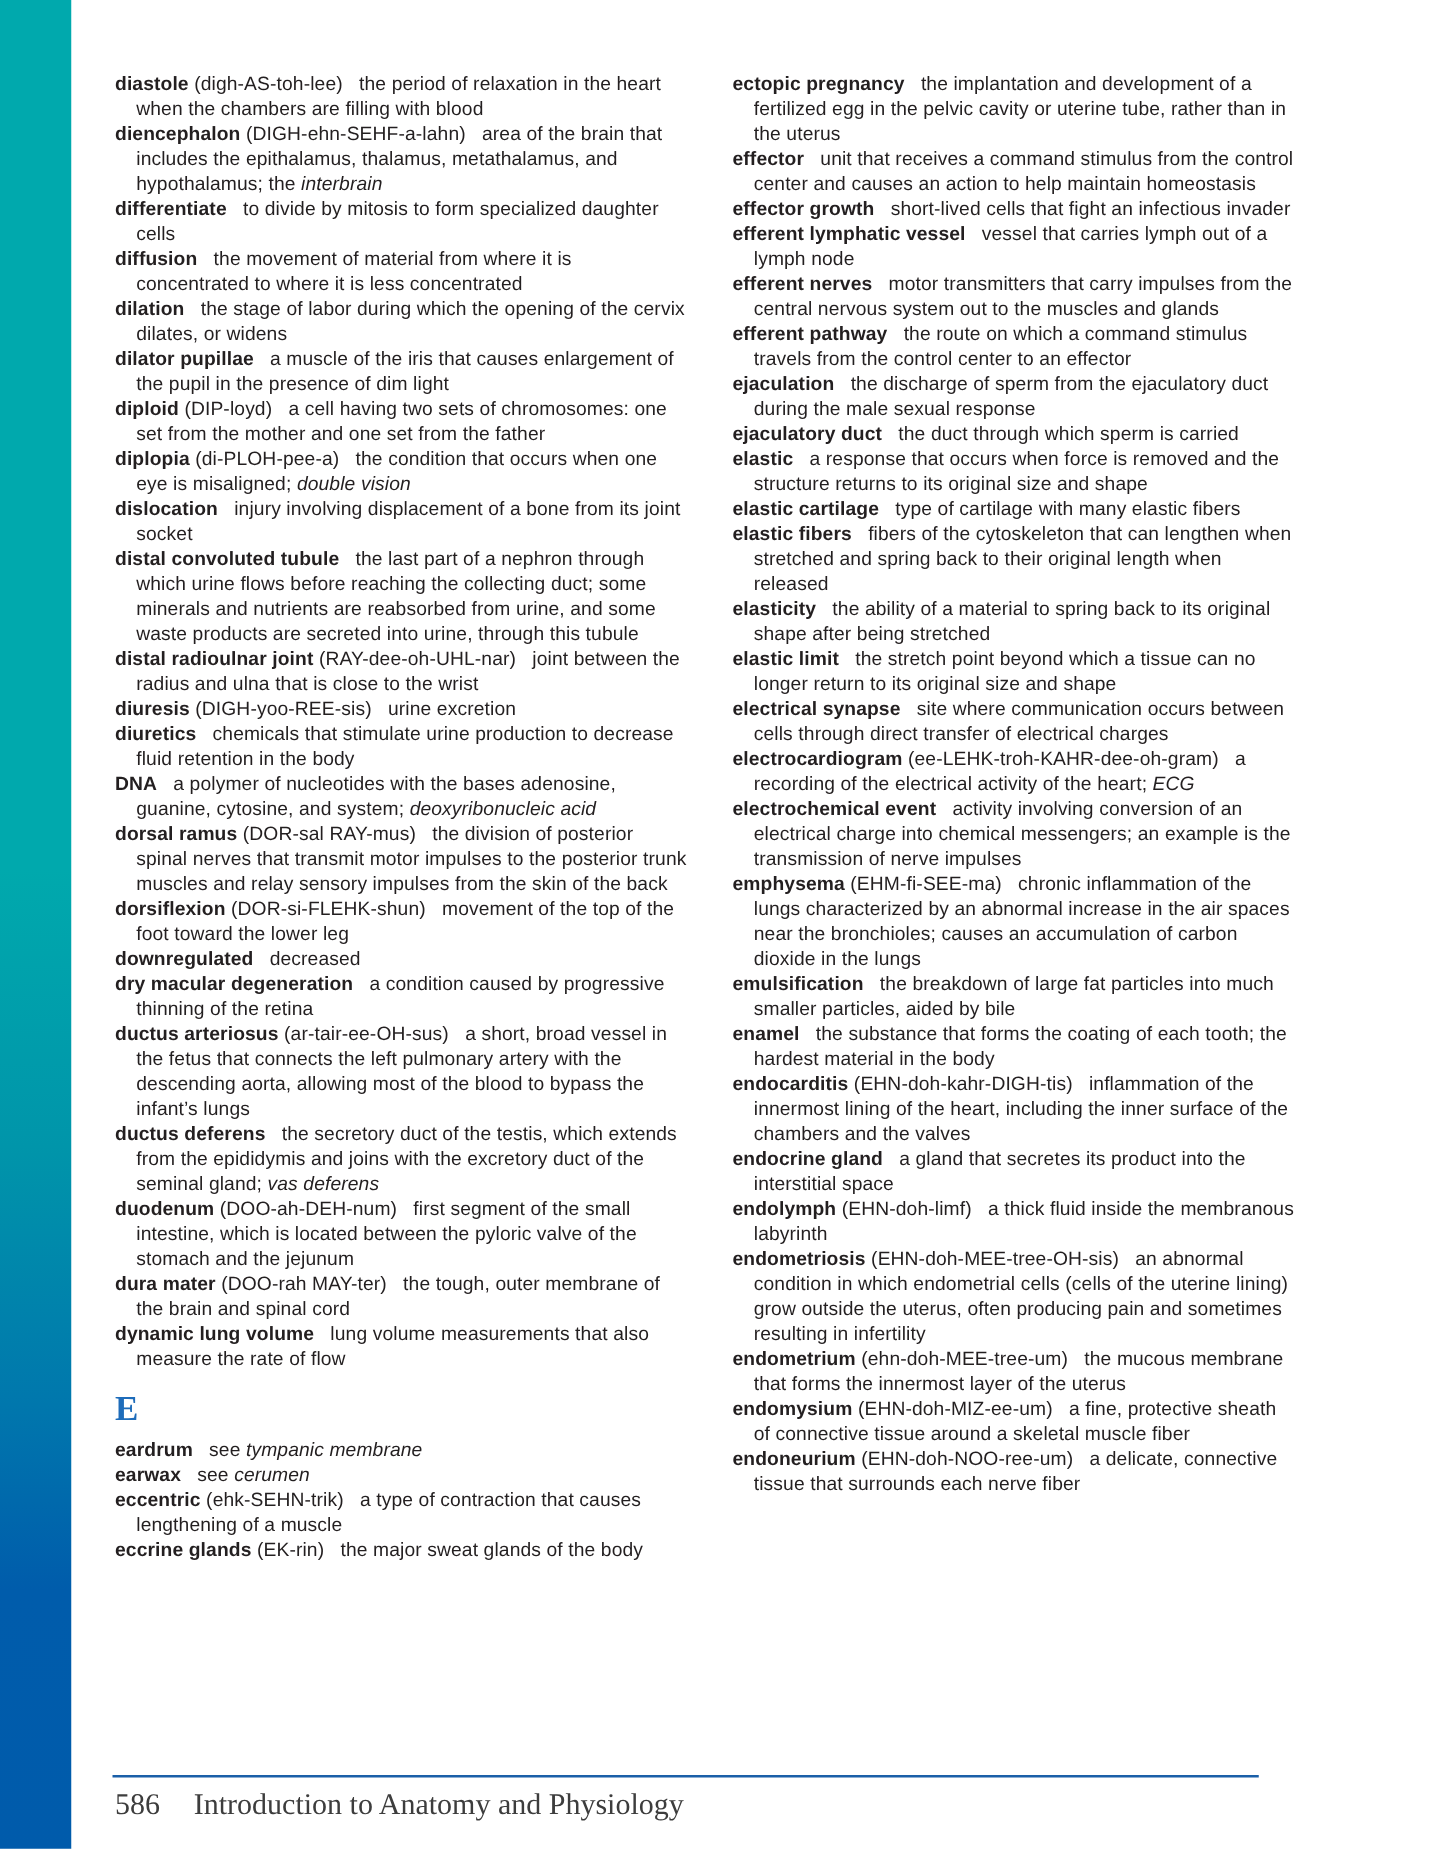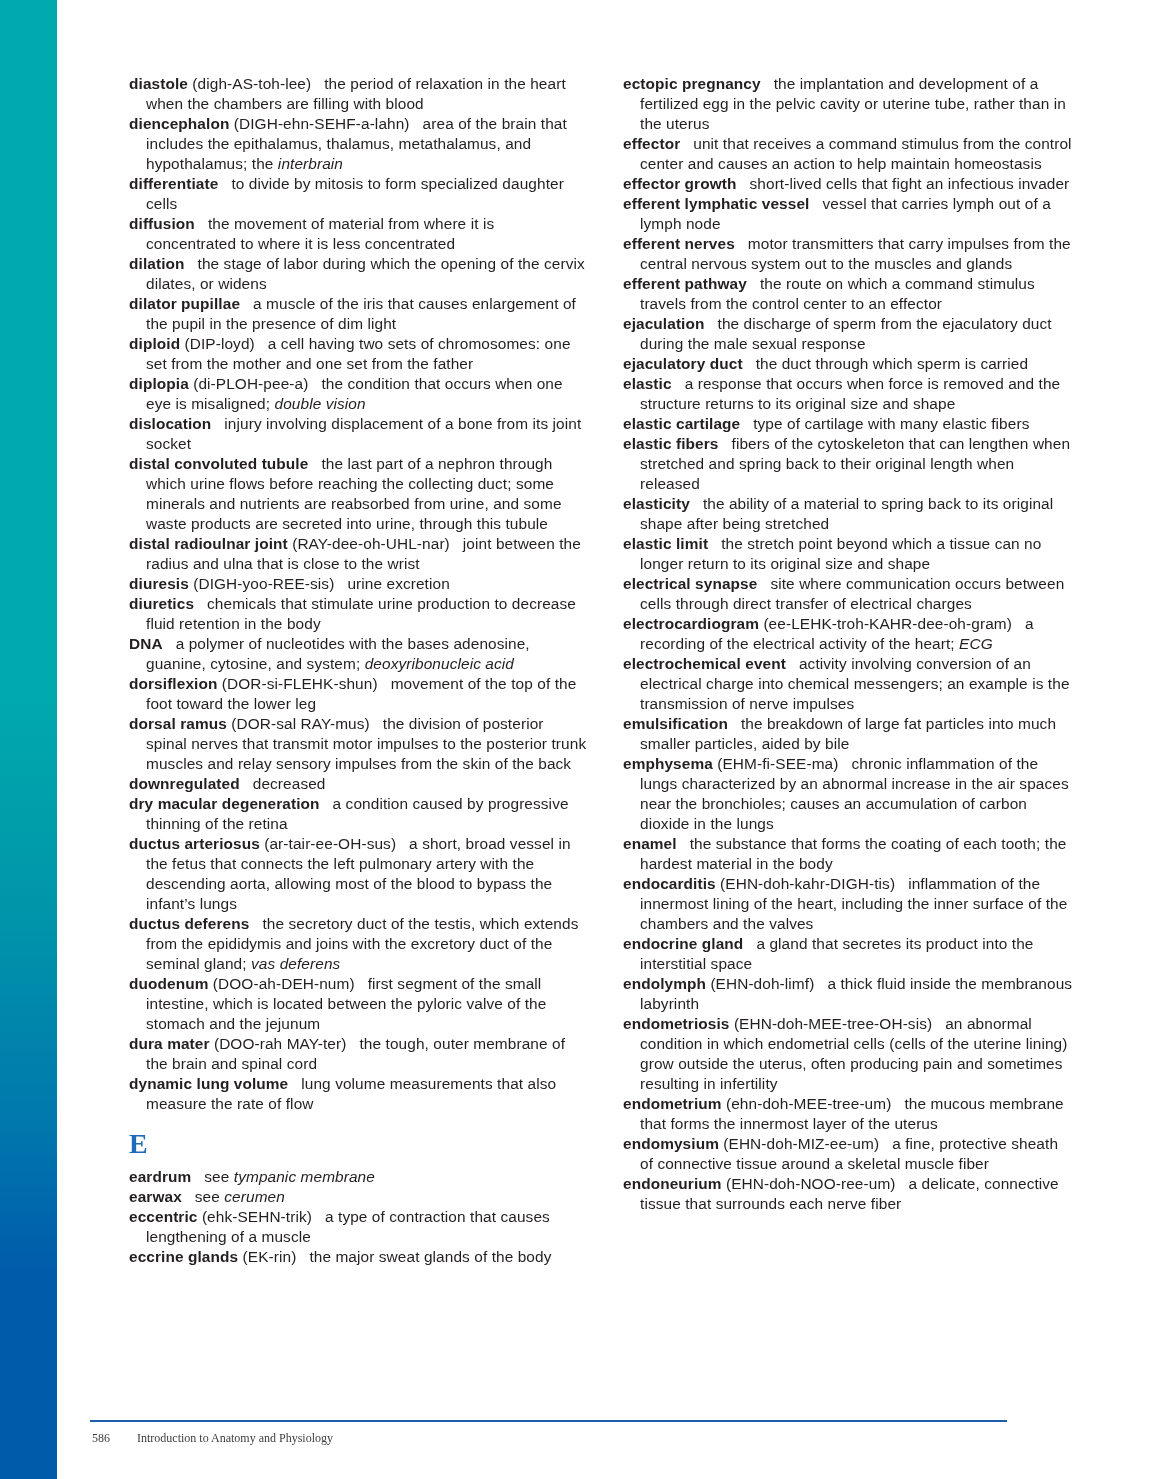--- a/index.html
+++ b/index.html
@@ -6,41 +6,40 @@
   body{
     width:1156px;height:1479px;position:relative;background:#ffffff;
     font-family:"Liberation Sans", sans-serif;color:#231f20;overflow:hidden;
   }
   .accent-bar{
     position:absolute;left:0;top:0;width:57px;height:1479px;
     background:linear-gradient(to bottom,
       #00a9ad 0%, #00a9ad 47%, #0095aa 62%, #0077ad 76%, #005cab 86%, #005bab 100%);
   }
   .col{
-    position:absolute;top:74px;font-size:15.4px;line-height:20px;
+    position:absolute;top:58px;font-size:15.4px;line-height:20px;
     letter-spacing:0.1px;
-    margin-left:37px;
   }
   .col-left{left:92px;width:458px;}
   .col-right{left:586px;width:452px;}
   .entry{padding-left:17px;text-indent:-17px;}
   .term{font-weight:bold;}
   .gap{display:inline-block;width:13px;}
   .it{font-style:italic;}
   .e-heading{
     font-family:"Liberation Serif", serif;font-weight:bold;color:#1e6cba;
     font-size:28px;line-height:30px;margin:15px 0 8px 0;
     padding-left:0;text-indent:0;
   }
   .footer-rule{
     position:absolute;left:90px;top:1420px;width:917px;height:2px;background:#1a5fa8;
   }
   .page-footer{
     position:absolute;left:92px;top:1431px;
-    font-family:"Liberation Serif", serif;font-size:12px;color:#3d3d3d;
+    font-family:"Liberation Serif", serif;font-size:24px;color:#3d3d3d;
   }
   .page-footer .book-title{margin-left:27px;}
 </style>
 </head>
 <body>
 
 <div class="accent-bar"></div>
 
 <div class="col col-left">
   <div>
@@ -51,22 +50,22 @@
       <div class="entry"><span class="term">dilation</span><span class="gap"></span><span><span>the stage of labor during which the opening of the cervix dilates, or widens</span></span></div>
       <div class="entry"><span class="term">dilator pupillae</span><span class="gap"></span><span><span>a muscle of the iris that causes enlargement of the pupil in the presence of dim light</span></span></div>
       <div class="entry"><span class="term">diploid</span><span> (DIP-loyd)</span><span class="gap"></span><span><span>a cell having two sets of chromosomes: one set from the mother and one set from the father</span></span></div>
       <div class="entry"><span class="term">diplopia</span><span> (di-PLOH-pee-a)</span><span class="gap"></span><span><span>the condition that occurs when one eye is misaligned; </span><span class="it">double vision</span></span></div>
       <div class="entry"><span class="term">dislocation</span><span class="gap"></span><span><span>injury involving displacement of a bone from its joint socket</span></span></div>
       <div class="entry"><span class="term">distal convoluted tubule</span><span class="gap"></span><span><span>the last part of a nephron through which urine flows before reaching the collecting duct; some minerals and nutrients are reabsorbed from urine, and some waste products are secreted into urine, through this tubule</span></span></div>
       <div class="entry"><span class="term">distal radioulnar joint</span><span> (RAY-dee-oh-UHL-nar)</span><span class="gap"></span><span><span>joint between the radius and ulna that is close to the wrist</span></span></div>
       <div class="entry"><span class="term">diuresis</span><span> (DIGH-yoo-REE-sis)</span><span class="gap"></span><span><span>urine excretion</span></span></div>
       <div class="entry"><span class="term">diuretics</span><span class="gap"></span><span><span>chemicals that stimulate urine production to decrease fluid retention in the body</span></span></div>
       <div class="entry"><span class="term">DNA</span><span class="gap"></span><span><span>a polymer of nucleotides with the bases adenosine, guanine, cytosine, and system; </span><span class="it">deoxyribonucleic acid</span></span></div>
+      <div class="entry"><span class="term">dorsal ramus</span><span> (DOR-sal RAY-mus)</span><span class="gap"></span><span><span>the division of posterior spinal nerves that transmit motor impulses to the posterior trunk muscles and relay sensory impulses from the skin of the back</span></span></div>
       <div class="entry"><span class="term">dorsiflexion</span><span> (DOR-si-FLEHK-shun)</span><span class="gap"></span><span><span>movement of the top of the foot toward the lower leg</span></span></div>
-      <div class="entry"><span class="term">dorsal ramus</span><span> (DOR-sal RAY-mus)</span><span class="gap"></span><span><span>the division of posterior spinal nerves that transmit motor impulses to the posterior trunk muscles and relay sensory impulses from the skin of the back</span></span></div>
       <div class="entry"><span class="term">downregulated</span><span class="gap"></span><span><span>decreased</span></span></div>
       <div class="entry"><span class="term">dry macular degeneration</span><span class="gap"></span><span><span>a condition caused by progressive thinning of the retina</span></span></div>
       <div class="entry"><span class="term">ductus arteriosus</span><span> (ar-tair-ee-OH-sus)</span><span class="gap"></span><span><span>a short, broad vessel in the fetus that connects the left pulmonary artery with the descending aorta, allowing most of the blood to bypass the infant’s lungs</span></span></div>
       <div class="entry"><span class="term">ductus deferens</span><span class="gap"></span><span><span>the secretory duct of the testis, which extends from the epididymis and joins with the excretory duct of the seminal gland; </span><span class="it">vas deferens</span></span></div>
       <div class="entry"><span class="term">duodenum</span><span> (DOO-ah-DEH-num)</span><span class="gap"></span><span><span>first segment of the small intestine, which is located between the pyloric valve of the stomach and the jejunum</span></span></div>
       <div class="entry"><span class="term">dura mater</span><span> (DOO-rah MAY-ter)</span><span class="gap"></span><span><span>the tough, outer membrane of the brain and spinal cord</span></span></div>
       <div class="entry"><span class="term">dynamic lung volume</span><span class="gap"></span><span><span>lung volume measurements that also measure the rate of flow</span></span></div>
     </div>
   <div class="e-heading">E</div>
   <div>
@@ -88,22 +87,22 @@
       <div class="entry"><span class="term">ejaculation</span><span class="gap"></span><span><span>the discharge of sperm from the ejaculatory duct during the male sexual response</span></span></div>
       <div class="entry"><span class="term">ejaculatory duct</span><span class="gap"></span><span><span>the duct through which sperm is carried</span></span></div>
       <div class="entry"><span class="term">elastic</span><span class="gap"></span><span><span>a response that occurs when force is removed and the structure returns to its original size and shape</span></span></div>
       <div class="entry"><span class="term">elastic cartilage</span><span class="gap"></span><span><span>type of cartilage with many elastic fibers</span></span></div>
       <div class="entry"><span class="term">elastic fibers</span><span class="gap"></span><span><span>fibers of the cytoskeleton that can lengthen when stretched and spring back to their original length when released</span></span></div>
       <div class="entry"><span class="term">elasticity</span><span class="gap"></span><span><span>the ability of a material to spring back to its original shape after being stretched</span></span></div>
       <div class="entry"><span class="term">elastic limit</span><span class="gap"></span><span><span>the stretch point beyond which a tissue can no longer return to its original size and shape</span></span></div>
       <div class="entry"><span class="term">electrical synapse</span><span class="gap"></span><span><span>site where communication occurs between cells through direct transfer of electrical charges</span></span></div>
       <div class="entry"><span class="term">electrocardiogram</span><span> (ee-LEHK-troh-KAHR-dee-oh-gram)</span><span class="gap"></span><span><span>a recording of the electrical activity of the heart; </span><span class="it">ECG</span></span></div>
       <div class="entry"><span class="term">electrochemical event</span><span class="gap"></span><span><span>activity involving conversion of an electrical charge into chemical messengers; an example is the transmission of nerve impulses</span></span></div>
+      <div class="entry"><span class="term">emphysema</span><span> (EHM-fi-SEE-ma)</span><span class="gap"></span><span><span>chronic inflammation of the lungs characterized by an abnormal increase in the air spaces near the bronchioles; causes an accumulation of carbon dioxide in the lungs</span></span></div>
       <div class="entry"><span class="term">emulsification</span><span class="gap"></span><span><span>the breakdown of large fat particles into much smaller particles, aided by bile</span></span></div>
-      <div class="entry"><span class="term">emphysema</span><span> (EHM-fi-SEE-ma)</span><span class="gap"></span><span><span>chronic inflammation of the lungs characterized by an abnormal increase in the air spaces near the bronchioles; causes an accumulation of carbon dioxide in the lungs</span></span></div>
       <div class="entry"><span class="term">enamel</span><span class="gap"></span><span><span>the substance that forms the coating of each tooth; the hardest material in the body</span></span></div>
       <div class="entry"><span class="term">endocarditis</span><span> (EHN-doh-kahr-DIGH-tis)</span><span class="gap"></span><span><span>inflammation of the innermost lining of the heart, including the inner surface of the chambers and the valves</span></span></div>
       <div class="entry"><span class="term">endocrine gland</span><span class="gap"></span><span><span>a gland that secretes its product into the interstitial space</span></span></div>
       <div class="entry"><span class="term">endolymph</span><span> (EHN-doh-limf)</span><span class="gap"></span><span><span>a thick fluid inside the membranous labyrinth</span></span></div>
       <div class="entry"><span class="term">endometriosis</span><span> (EHN-doh-MEE-tree-OH-sis)</span><span class="gap"></span><span><span>an abnormal condition in which endometrial cells (cells of the uterine lining) grow outside the uterus, often producing pain and sometimes resulting in infertility</span></span></div>
       <div class="entry"><span class="term">endometrium</span><span> (ehn-doh-MEE-tree-um)</span><span class="gap"></span><span><span>the mucous membrane that forms the innermost layer of the uterus</span></span></div>
       <div class="entry"><span class="term">endomysium</span><span> (EHN-doh-MIZ-ee-um)</span><span class="gap"></span><span><span>a fine, protective sheath of connective tissue around a skeletal muscle fiber</span></span></div>
       <div class="entry"><span class="term">endoneurium</span><span> (EHN-doh-NOO-ree-um)</span><span class="gap"></span><span><span>a delicate, connective tissue that surrounds each nerve fiber</span></span></div>
     </div>
 </div>

